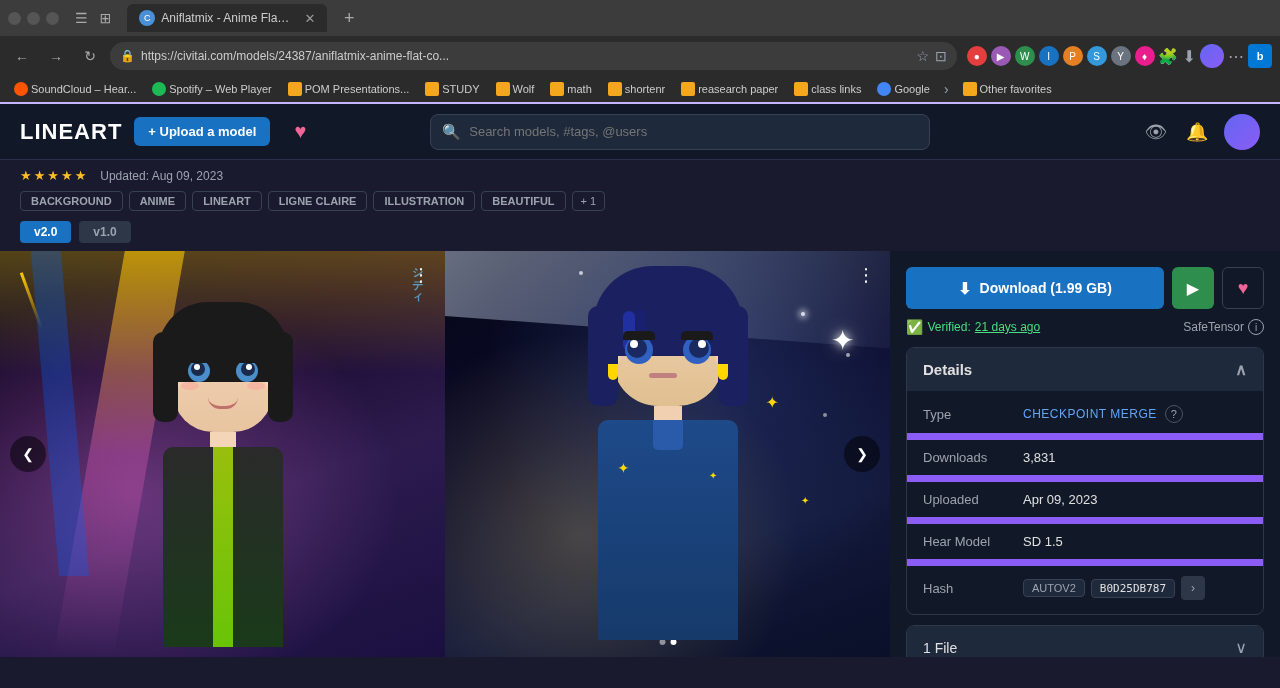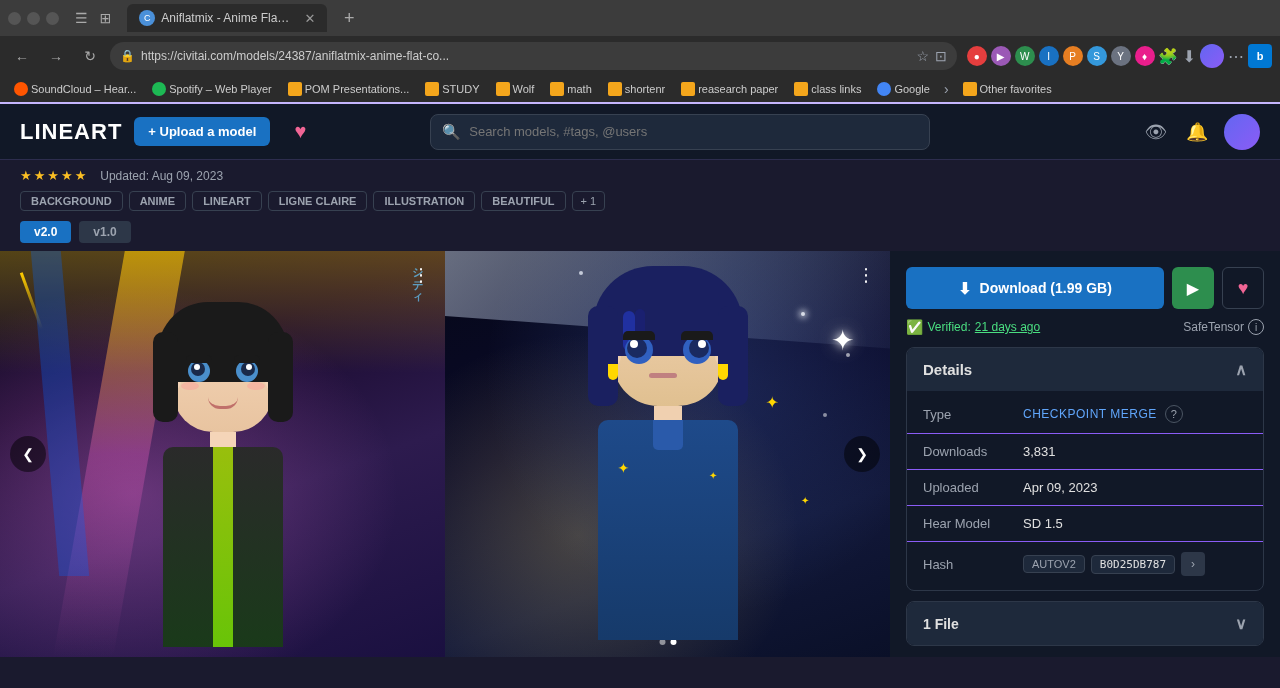--- a/index.html
+++ b/index.html
@@ -77,32 +77,32 @@
     .play-btn { width: 42px; height: 42px; background: #2d8e4e; border: none; border-radius: 6px; display: flex; align-items: center; justify-content: center; color: #fff; font-size: 18px; cursor: pointer; }
     .fav-btn { width: 42px; height: 42px; background: transparent; border: 1px solid #374151; border-radius: 6px; display: flex; align-items: center; justify-content: center; color: #f06595; font-size: 18px; cursor: pointer; }
 
     .verified-row { display: flex; align-items: center; justify-content: space-between; margin-bottom: 12px; font-size: 12px; }
     .verified-badge { display: flex; align-items: center; gap: 4px; color: #4ade80; }
     .safe-tensor { color: #9ca3af; display: flex; align-items: center; gap: 4px; }
 
     .details-section { border: 1px solid #2d3748; border-radius: 8px; overflow: hidden; }
     .details-header { display: flex; align-items: center; justify-content: space-between; padding: 12px 16px; background: #1e293b; font-size: 15px; font-weight: 600; cursor: pointer; }
     .details-body { padding: 4px 0; }
-    .detail-row { display: flex; align-items: center; padding: 10px 16px; border-bottom: 1px solid #8b5cf6; font-size: 13px; }
+    .detail-row { display: flex; align-items: center; padding: 10px 16px; border-bottom: 7px solid #8b5cf6; font-size: 13px; }
     .detail-row:last-child { border-bottom: none; }
     .detail-label { width: 100px; color: #9ca3af; flex-shrink: 0; }
     .detail-value { color: #e0e0e0; }
     .detail-value.type-link { color: #60a5fa; font-weight: 400; font-size: 12px; letter-spacing: 0.5px; }
     .hash-value { display: flex; align-items: center; gap: 6px; }
     .hash-tag { background: #1e293b; border: 1px solid #374151; border-radius: 4px; padding: 2px 8px; font-size: 11px; color: #9ca3af; }
     .hash-code { background: #1e293b; border: 1px solid #374151; border-radius: 4px; padding: 2px 8px; font-size: 11px; color: #e0e0e0; font-family: monospace; }
     .hash-copy { width: 24px; height: 24px; background: #2d3748; border-radius: 4px; display: flex; align-items: center; justify-content: center; font-size: 12px; cursor: pointer; color: #9ca3af; }
 
     .files-section { border: 1px solid #2d3748; border-radius: 8px; overflow: hidden; margin-top: 10px; }
-    .files-header { display: flex; align-items: center; justify-content: space-between; padding: 12px 16px; background: #1e293b; font-size: 14px; font-weight: 700; cursor: pointer; }
+    .files-header { display: flex; align-items: center; justify-content: space-between; padding: 12px 16px; background: #1e293b; font-size: 14px; font-weight: 400; cursor: pointer; }
 
     
     .star-rating { display: flex; gap: 2px; }
     .star { color: #fbbf24; font-size: 13px; }
 
     
     .star-bg { position: absolute; width: 4px; height: 4px; background: #fff; border-radius: 50%; }
 
     .info-icon { width: 16px; height: 16px; border-radius: 50%; border: 1px solid #9ca3af; display: flex; align-items: center; justify-content: center; font-size: 10px; color: #9ca3af; cursor: pointer; flex-shrink: 0; }
 

